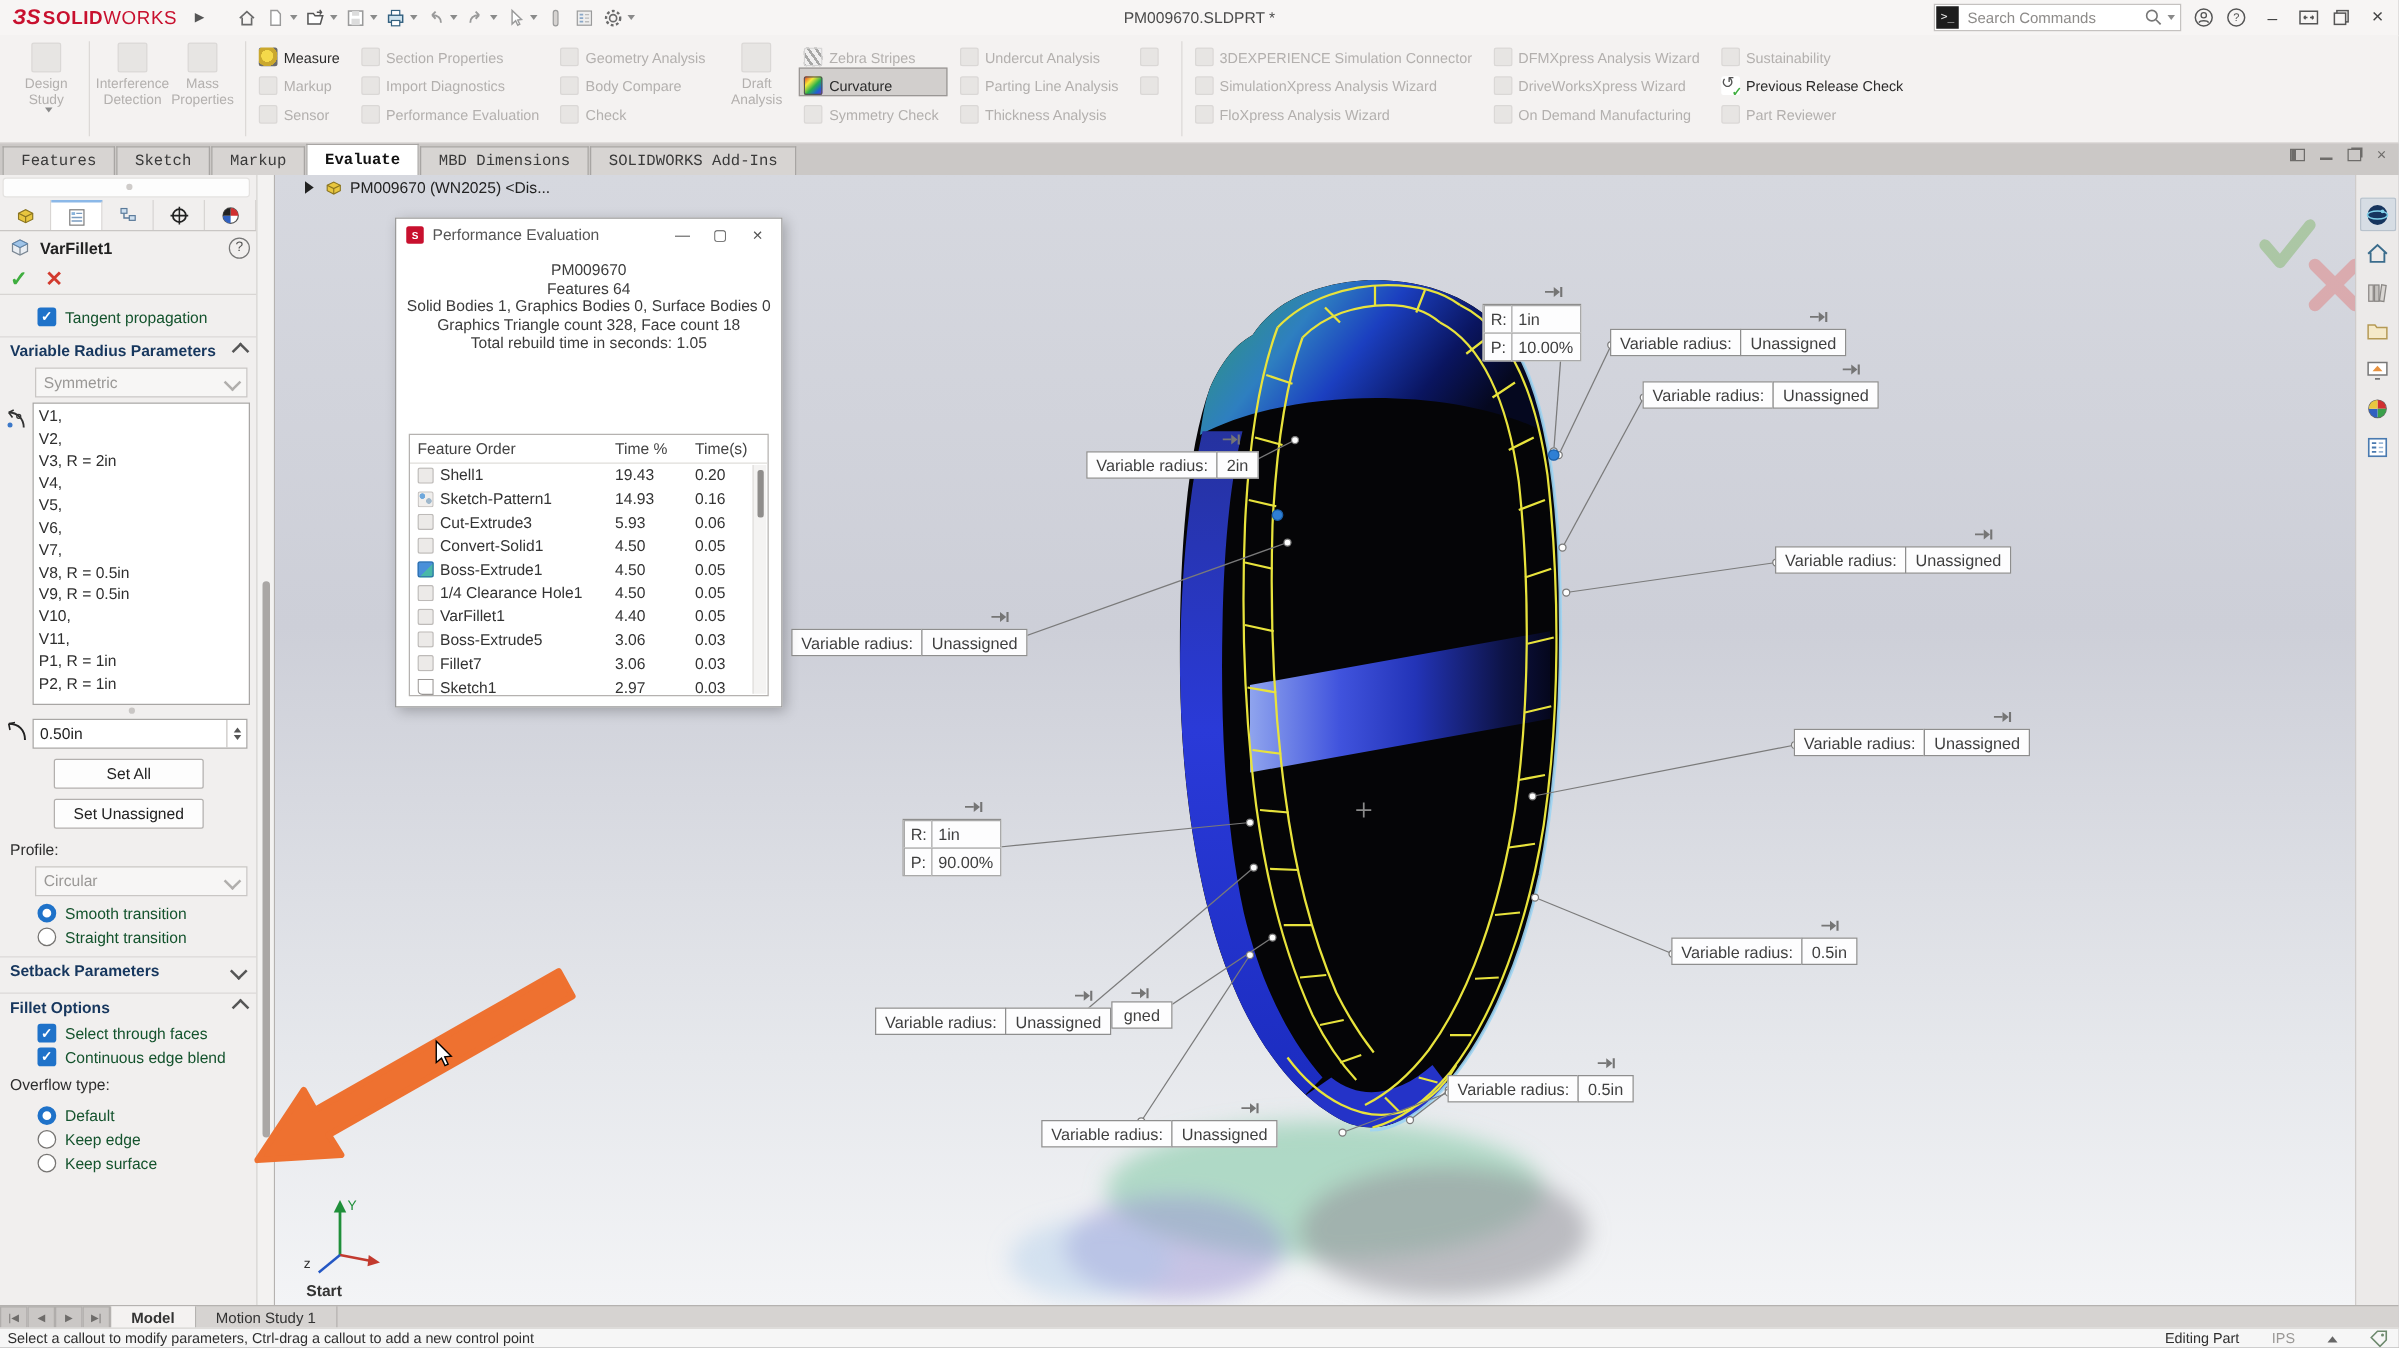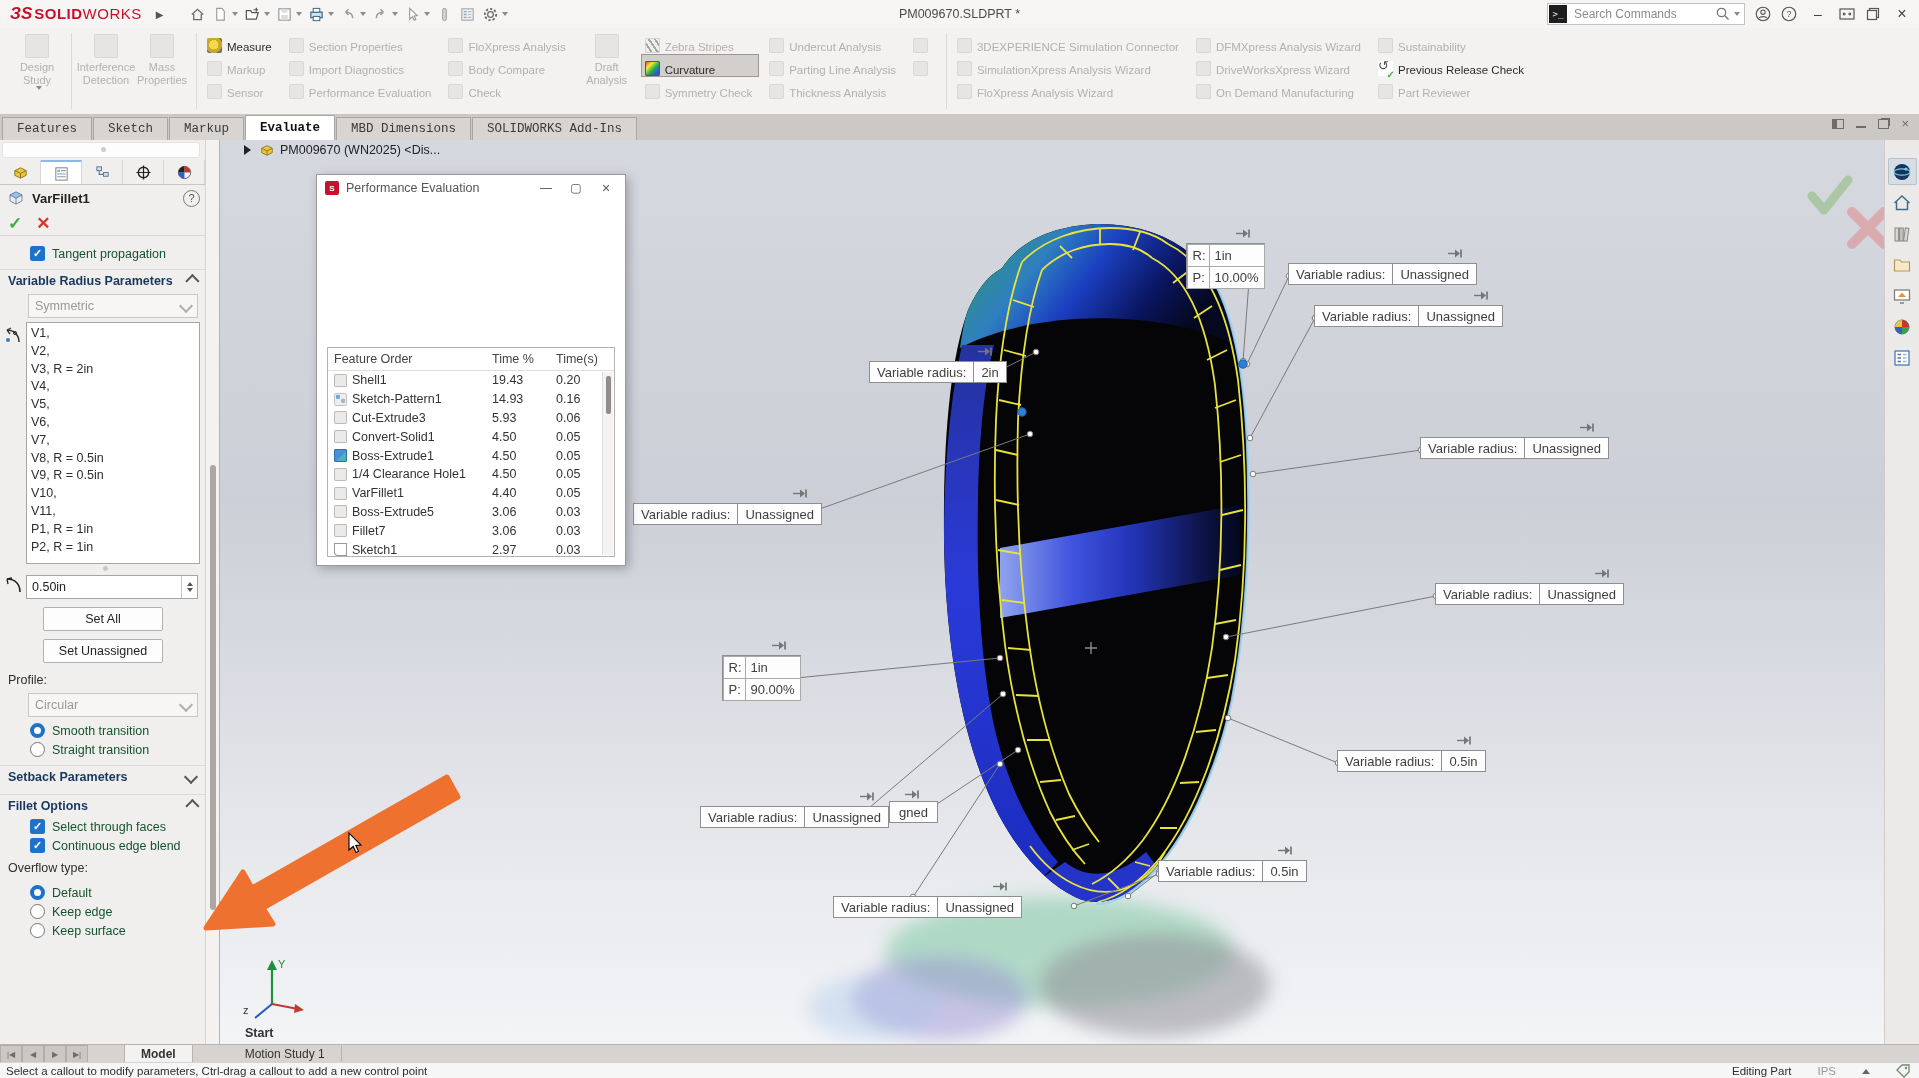--- a/index.html
+++ b/index.html
@@ -166,21 +166,21 @@
   .fic.pattern{background:radial-gradient(circle at 30% 30%,#6fa8dc 0 2px,transparent 2.5px),radial-gradient(circle at 70% 60%,#9fb8cc 0 2px,transparent 2.5px),#f0eeec;box-shadow:inset 0 0 0 1px #c4c1bf;}
   .fic.sketch{background:#fff;box-shadow:inset 0 0 0 1px #9a9795;border-radius:0 0 0 4px;}
   .dlg-scroll{position:absolute;right:1px;top:24px;bottom:1px;width:10px;background:#f4f3f2;border-left:1px solid #e0dedc;}
   .dlg-thumb{position:absolute;right:2px;top:4px;width:5px;height:38px;background:#8f8d8b;border-radius:2px;}
   
   .bottombar{position:absolute;left:0;top:1044px;width:1919px;height:18px;background:#d6d3d1;z-index:10;
              display:flex;align-items:stretch;border-top:1px solid #b5b2b0;}
   .nav{display:flex;}
   .nav span{width:20px;border:1px solid #b0adab;background:#cac7c5;color:#6e6c6a;font-size:8px;
             display:flex;align-items:center;justify-content:center;}
-  .mtab{padding:0 16px;display:flex;align-items:center;font-size:12px;color:#333;border-right:1px solid #b5b2b0;margin-left:36px;}
+  .mtab{padding:0 16px;display:flex;align-items:center;font-size:12px;color:#333;border-right:1px solid #b5b2b0;}
   .mtab.active{background:#f4f2f1;font-weight:bold;border-left:1px solid #b5b2b0;}
   .statusbar{position:absolute;left:0;top:1062px;width:1919px;height:16px;background:#f6f6f6;border-top:1px solid #d6d3d1;
              z-index:10;display:flex;align-items:center;font-size:11.5px;color:#2e2e2e;}
   .sb-msg{padding-left:6px;flex:1;}
   .sb-right{display:flex;align-items:center;gap:26px;padding-right:8px;}
   .sb-units{color:#9a9896;}
   .sb-caret{width:0;height:0;border-left:4px solid transparent;border-right:4px solid transparent;border-bottom:5px solid #666;}
   #arrowlayer{position:absolute;left:0;top:0;z-index:30;pointer-events:none;}
 </style>
 </head>
@@ -354,21 +354,21 @@
           <span>Import Diagnostics</span>
         </div>
         <div class="ritem dis">
           <span class="ric i-performance-evaluation"></span>
           <span>Performance Evaluation</span>
         </div>
       </div>
       <div class="rcol rstack">
         <div class="ritem dis">
           <span class="ric i-geometry-analysis"></span>
-          <span>FloXpress Analysis</span>
+          <span>Geometry Analysis</span>
         </div>
         <div class="ritem dis">
           <span class="ric i-body-compare"></span>
           <span>Body Compare</span>
         </div>
         <div class="ritem dis">
           <span class="ric i-check"></span>
           <span>Check</span>
         </div>
       </div>
@@ -818,20 +818,27 @@
   <div class="start-label">Start</div>
 
   <div class="dialog">
     <div class="dlg-title">
       <span class="dlg-ico">S</span>
       <span class="t">Performance Evaluation</span>
       <span class="dlg-wb">—</span>
       <span class="dlg-wb">▢</span>
       <span class="dlg-wb" style="font-size:14px;">×</span>
     </div>
+    <div class="dlg-summary">
+      <div>PM009670</div>
+      <div>Features 64</div>
+      <div>Solid Bodies 1, Graphics Bodies 0, Surface Bodies 0</div>
+      <div>Graphics Triangle count 328, Face count 18</div>
+      <div>Total rebuild time in seconds: 1.05</div>
+    </div>
     <div class="dlg-table">
       <div class="tbl-head">
         <span class="c-feat">Feature Order</span>
         <span class="c-pct">Time %</span>
         <span class="c-sec">Time(s)</span>
       </div>
       <div id="tblrows">
           <div class="tbl-row">
             <span class="c-feat">
               <span class="fic shell"></span>

